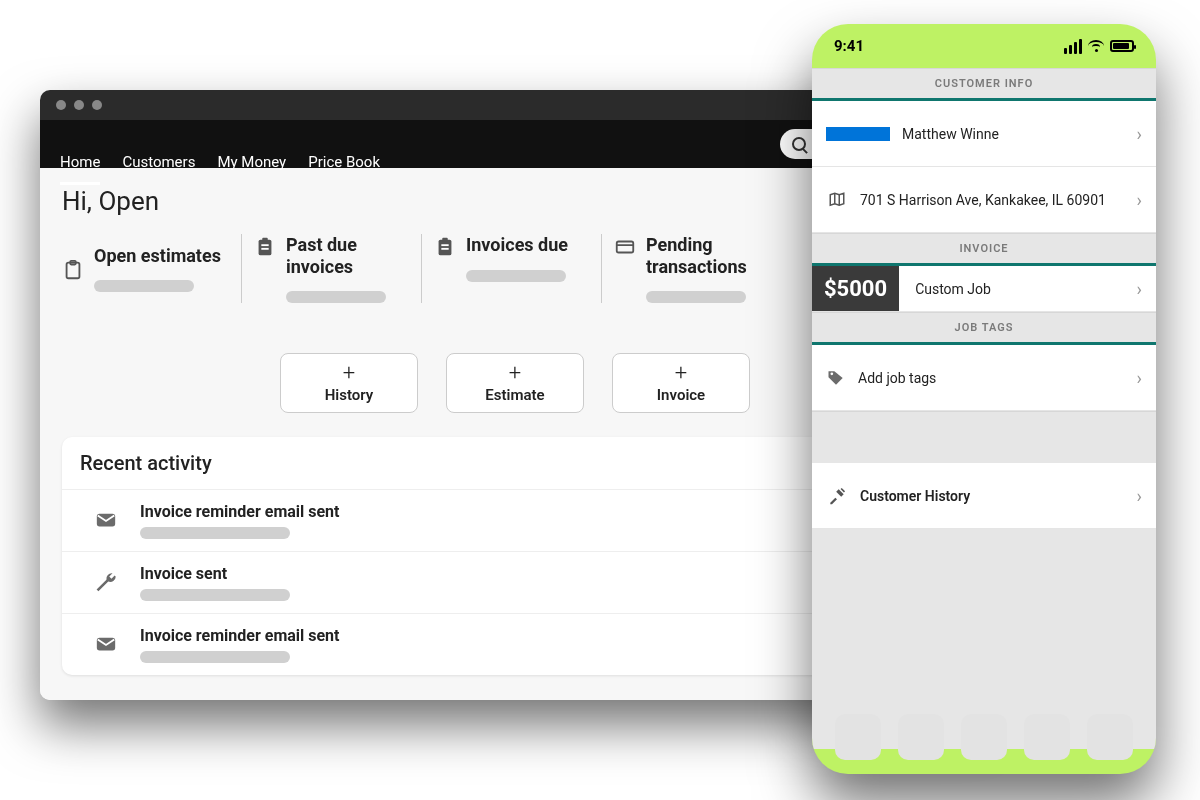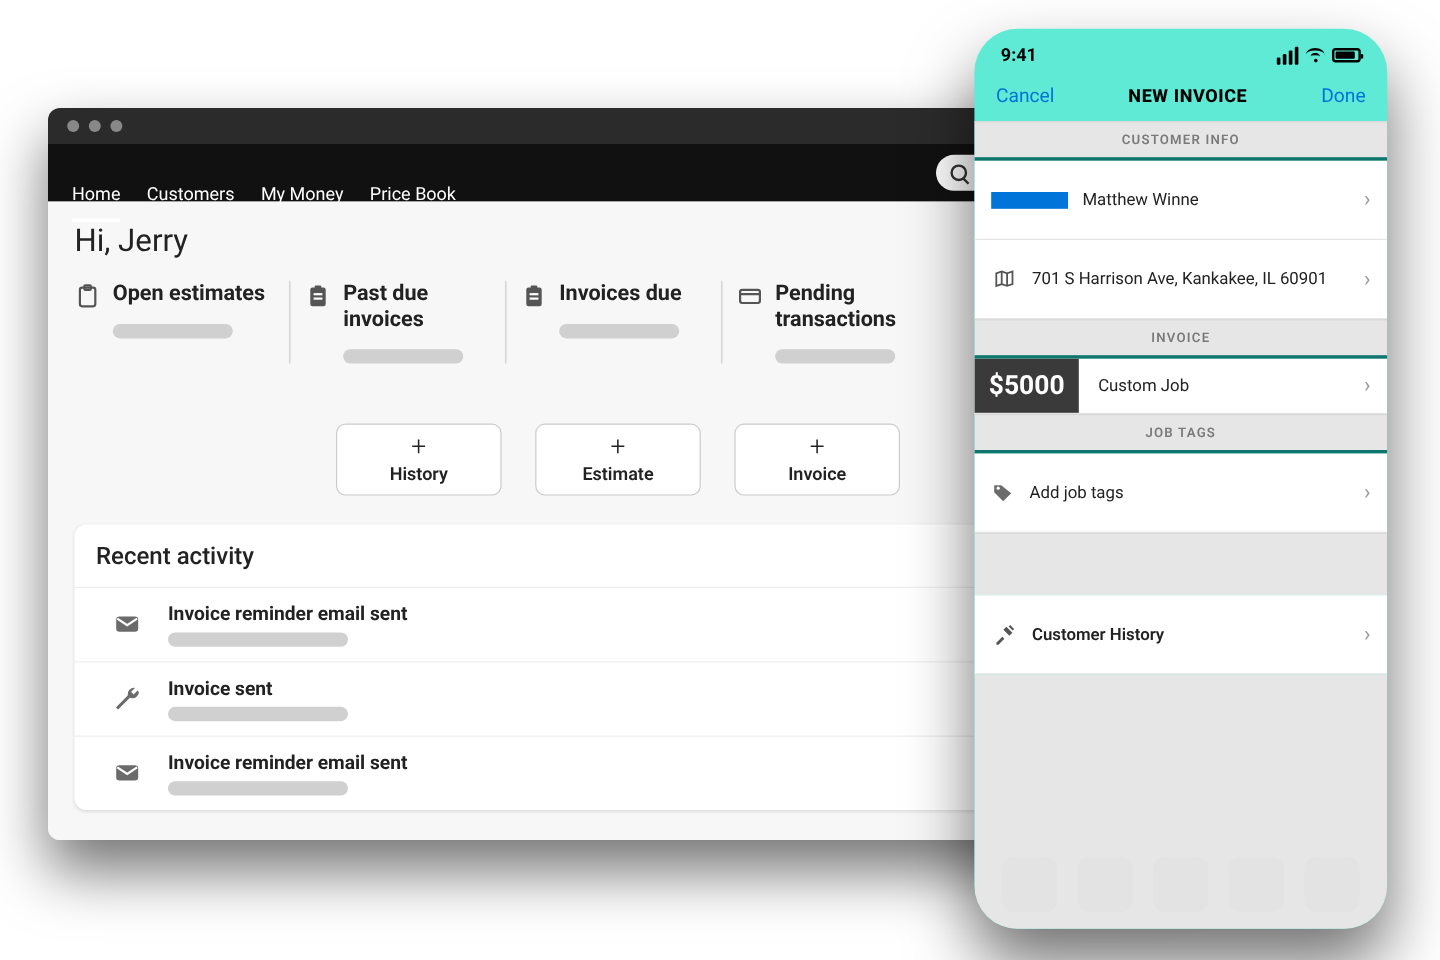--- a/index.html
+++ b/index.html
@@ -47,21 +47,21 @@
   .desktop-body { background:#f7f7f7; padding: 18px 22px; height: calc(100% - 78px); overflow: hidden;}
   .greeting { font-size: 26px; font-weight: 400; color:#222; margin-bottom: 18px; }
 
   .stats-row { display: flex; }
   .stat {
     display: flex; gap: 10px;
     padding: 0 12px;
     border-right: 1px solid #ccc;
     width: 180px;
   }
-  .stat:first-child { padding-left: 0; }
+  .stat:first-child { padding-left: 0; align-items: center; }
   .stat:last-child { border-right: none; }
   .stat .iconbox { width: 22px; height: 22px; flex: 0 0 22px; margin-top:2px;}
   .stat .label { font-size: 18px; font-weight: 700; color:#222; line-height: 1.2; }
   .stat .ph { margin-top: 14px; height: 12px; width: 100px; border-radius: 10px; background:#d0d0d0;}
 
   .add-row { display: flex; gap: 28px; margin-top: 50px; margin-left: 218px;}
   .add-btn {
     width: 138px; height: 60px;
     border: 1px solid #ccc; border-radius: 8px;
     background:#fff; display: flex; flex-direction: column; align-items: center; justify-content: center;
@@ -96,21 +96,21 @@
 
   
   .svg { width: 100%; height: 100%; }
 
   
   .phone {
     position: absolute;
     right: 44px; top: 24px;
     width: 344px; height: 750px;
     border-radius: 36px;
-    background: #5eead4;
+    background: #bef264;
     box-shadow: 0 30px 55px rgba(0,0,0,0.55);
     overflow: hidden;
   }
   .statusbar { height: 44px; display:flex; align-items:center; justify-content:space-between; padding: 0 22px;}
   .statusbar .time { font-weight:700; font-size:15px;}
   .sb-icons { display:flex; gap:6px; align-items:center;}
   .bars { display:flex; gap:2px; align-items:flex-end;}
   .bars i { width:3px; background:#000; border-radius:1px;}
   .bars i:nth-child(1){height:6px} .bars i:nth-child(2){height:9px} .bars i:nth-child(3){height:12px} .bars i:nth-child(4){height:15px}
   .wifi { width:16px; height:12px; position:relative;}
@@ -163,21 +163,21 @@
     <div class="nav-item">My Money</div>
     <div class="nav-item">Price Book</div>
     <div class="spacer"></div>
     <div class="search-pill">
       <div class="mag"></div>
       <span>Search</span>
     </div>
   </div>
 
   <div class="desktop-body">
-    <div class="greeting">Hi, Jerry</div>
+    <div class="greeting">Hi, Open</div>
 
     <div class="stats-row">
       <div class="stat">
         <div class="iconbox">
           <svg class="svg" viewBox="0 0 24 24" fill="none" stroke="#555" stroke-width="2">
               <rect x="5" y="4" width="14" height="17" rx="2"></rect>
               <rect x="9" y="2" width="6" height="4" rx="1"></rect>
             </svg>
         </div>
         <div>
@@ -300,25 +300,20 @@
         </div>
       <div class="wifi">
           <div class="wifidot"></div>
         </div>
       <div class="batt">
           <i></i>
         </div>
     </div>
   </div>
 
-  <div class="navrow">
-    <div class="link">Cancel</div>
-    <div class="title">NEW INVOICE</div>
-    <div class="link">Done</div>
-  </div>
 
   <div class="section-hdr">CUSTOMER INFO</div>
 
   <div class="row">
     <div class="lead bluebar"></div>
     <div class="txt">Matthew Winne</div>
     <div class="chev">›</div>
   </div>
   <div class="row">
     <div class="lead mapicn">

